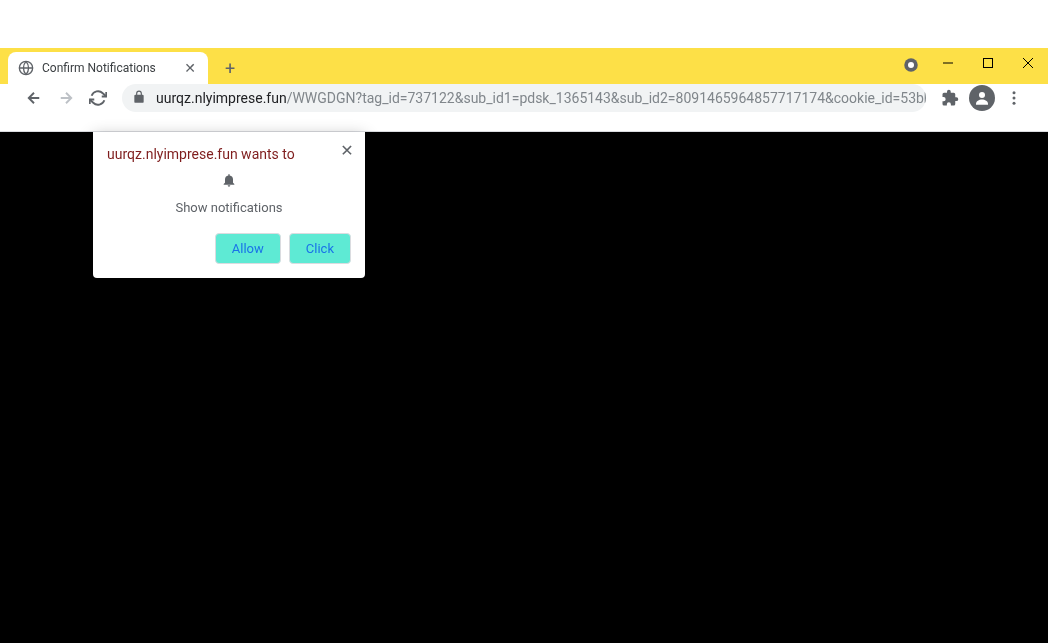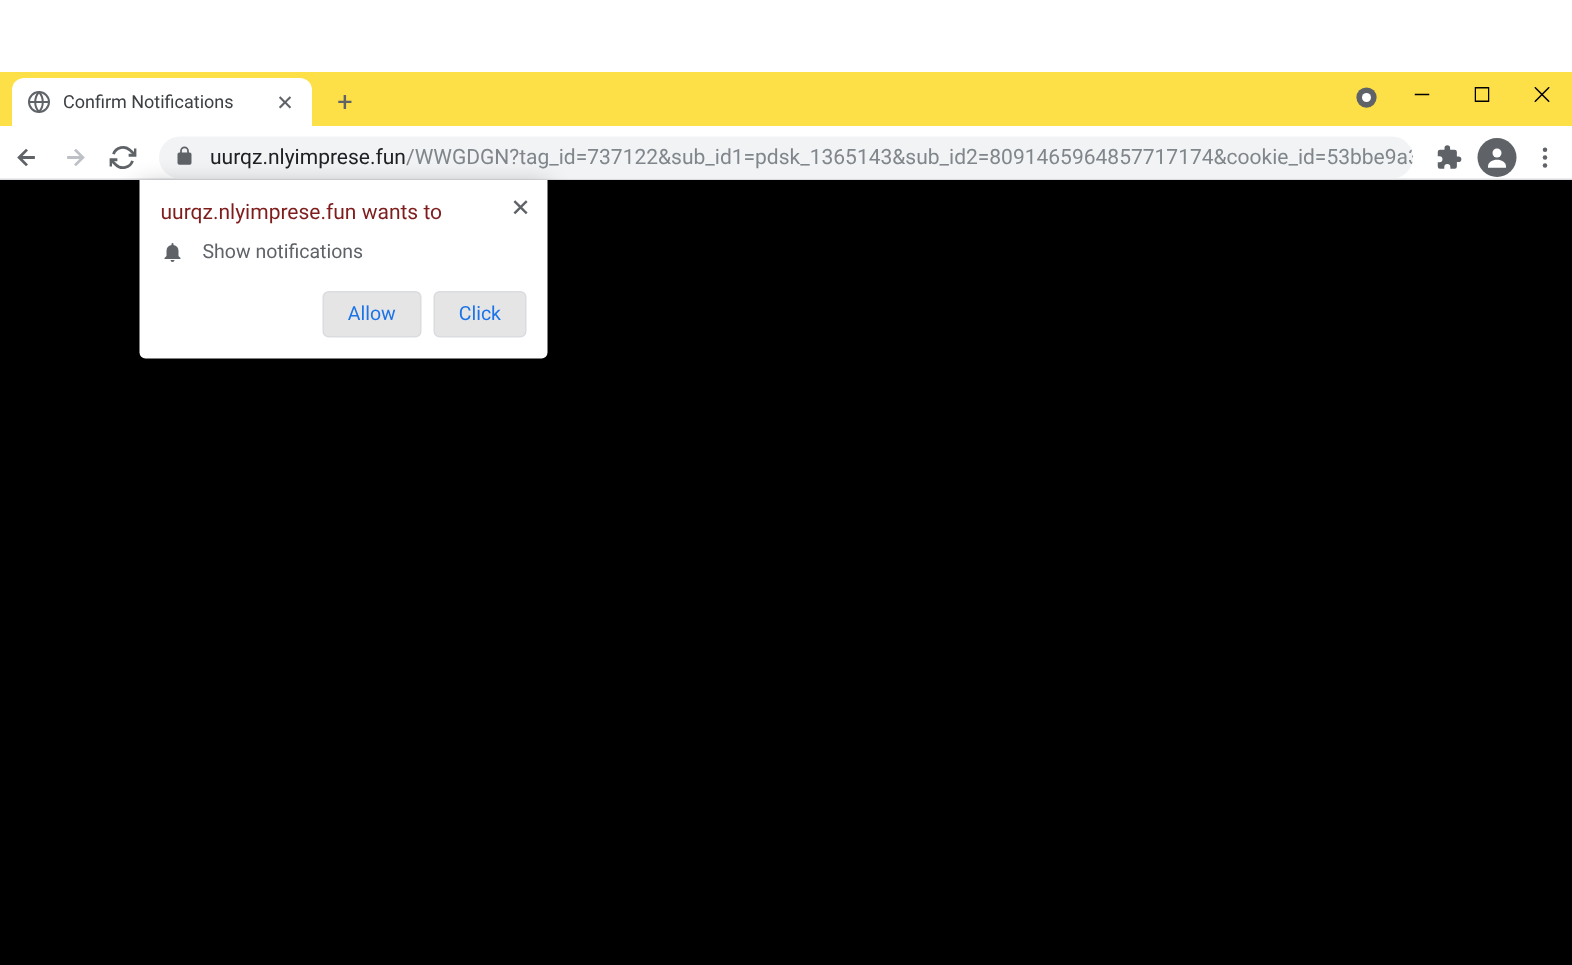--- a/index.html
+++ b/index.html
@@ -8,46 +8,46 @@
     .titlebar { height: 36px; background: #fde047; display: flex; align-items: flex-end; position: relative; margin-top: 48px; }
     .tab { height: 32px; background: #fff; border-radius: 8px 8px 0 0; display: flex; align-items: center; padding: 0 10px; margin-left: 8px; min-width: 200px; position: relative; }
     .tab-favicon { width: 16px; height: 16px; margin-right: 8px; display: flex; align-items: center; justify-content: center; }
     .tab-title { font-size: 12px; color: #3c4043; flex: 1; white-space: nowrap; overflow: hidden; }
     .tab-close { width: 16px; height: 16px; display: flex; align-items: center; justify-content: center; color: #5f6368; font-size: 14px; cursor: pointer; border-radius: 50%; }
     .newtab { width: 28px; height: 28px; display: flex; align-items: center; justify-content: center; color: #5f6368; font-size: 18px; margin-left: 8px; cursor: pointer; border-radius: 50%; margin-bottom: 2px; }
     .win-controls { position: absolute; right: 0; top: 0; display: flex; height: 30px; }
     .win-btn { width: 40px; display: flex; align-items: center; justify-content: center; color: #000; cursor: pointer; }
     .chrome-badge { position: absolute; right: 128px; top: 8px; width: 18px; height: 18px; }
     
-    .toolbar { height: 36px; background: #fff; display: flex; align-items: flex-end; padding: 0 4px; border-bottom: 1px solid #dadce0; gap: 4px; }
+    .toolbar { height: 48px; background: #fff; display: flex; align-items: flex-start; padding: 0 20px; border-bottom: 1px solid #dadce0; gap: 4px; }
     .nav-btn { width: 28px; height: 28px; display: flex; align-items: center; justify-content: center; color: #5f6368; border-radius: 50%; cursor: pointer; }
     .nav-btn.disabled { color: #bdc1c6; cursor: default; }
     .omnibox { flex: 1; height: 28px; background: #f1f3f4; border-radius: 14px; display: flex; align-items: center; padding: 0 10px; margin: 0 6px; font-size: 14px; color: #5f6368; overflow: hidden; white-space: nowrap; }
     .lock-icon { width: 16px; height: 16px; margin-right: 8px; flex-shrink: 0; }
     .url-host { color: #202124; }
     .url-path { color: #80868b; }
     .tb-icon { width: 28px; height: 28px; display: flex; align-items: center; justify-content: center; cursor: pointer; border-radius: 50%; color: #5f6368; }
     .avatar { width: 26px; height: 26px; background: #5f6368; border-radius: 50%; display: flex; align-items: center; justify-content: center; }
     
     .page { background: #000; height: 571px; position: relative; display: flex; flex-direction: column; align-items: center; justify-content: center; }
     .headline { color: #9a9a9a; font-size: 42px; font-weight: 700; text-align: center; letter-spacing: -0.5px; }
     
     .cookiebar { position: absolute; bottom: 8px; left: 50%; transform: translateX(-50%); display: flex; align-items: center; gap: 20px; }
     .cookie-text { color: #fff; font-size: 14px; text-align: center; max-width: 600px; line-height: 1.4; }
     .cookie-text a { color: #3b82f6; text-decoration: none; }
     .ok-btn { background: #5b9bd5; color: #fff; border: none; padding: 8px 12px; font-size: 13px; cursor: pointer; }
     
     .perm-dialog { position: absolute; top: 0; left: 93px; width: 272px; background: #fff; border-radius: 0 0 4px 4px; box-shadow: 0 4px 16px rgba(0,0,0,0.3); padding: 14px 14px 14px 14px; z-index: 100; }
     .perm-close { position: absolute; top: 10px; right: 10px; width: 16px; height: 16px; display: flex; align-items: center; justify-content: center; color: #5f6368; cursor: pointer; font-size: 16px; }
     .perm-title { font-size: 14px; color: #7f1d1d; margin-bottom: 10px; }
-    .perm-row { display: flex; align-items: center; gap: 12px; margin-bottom: 18px; }
+    .perm-row { display: flex; align-items: center; gap: 12px; margin-bottom: 18px; flex-direction: column; }
     .bell-icon { width: 16px; height: 16px; color: #5f6368; }
     .perm-desc { font-size: 13px; color: #5f6368; }
     .perm-actions { display: flex; justify-content: flex-end; gap: 8px; }
-    .perm-btn { border: 1px solid #dadce0; background: #e5e5e5; color: #1a73e8; padding: 7px 16px; font-size: 13px; border-radius: 4px; cursor: pointer; text-align: center; }
+    .perm-btn { border: 1px solid #dadce0; background: #5eead4; color: #1a73e8; padding: 7px 16px; font-size: 13px; border-radius: 4px; cursor: pointer; text-align: center; }
   </style>
 </head>
 <body>
 
 <div class="titlebar">
   <div class="tab">
     <span class="tab-favicon">
       <svg viewBox="0 0 24 24" width="16" height="16" fill="none" stroke="#5f6368" stroke-width="2">
           <circle cx="12" cy="12" r="10"></circle>
           <path d="M2 12h20M12 2a15 15 0 010 20M12 2a15 15 0 000 20"></path>

